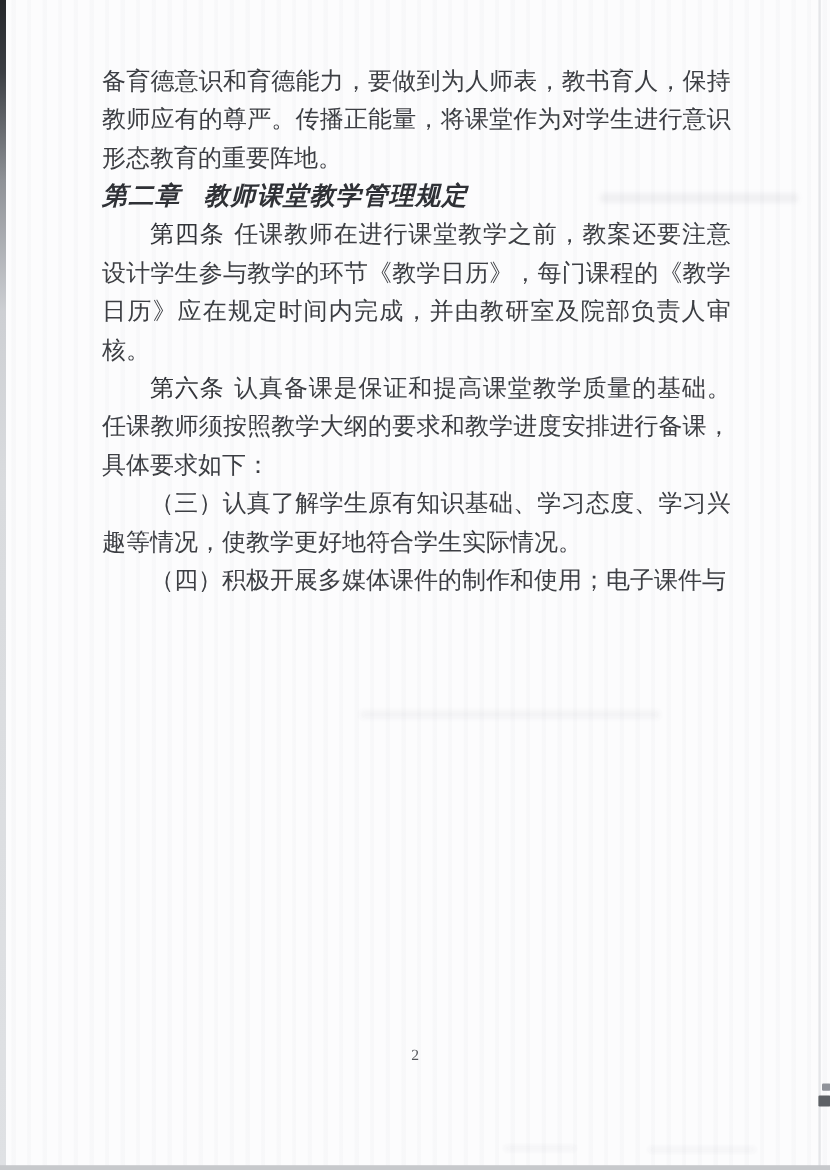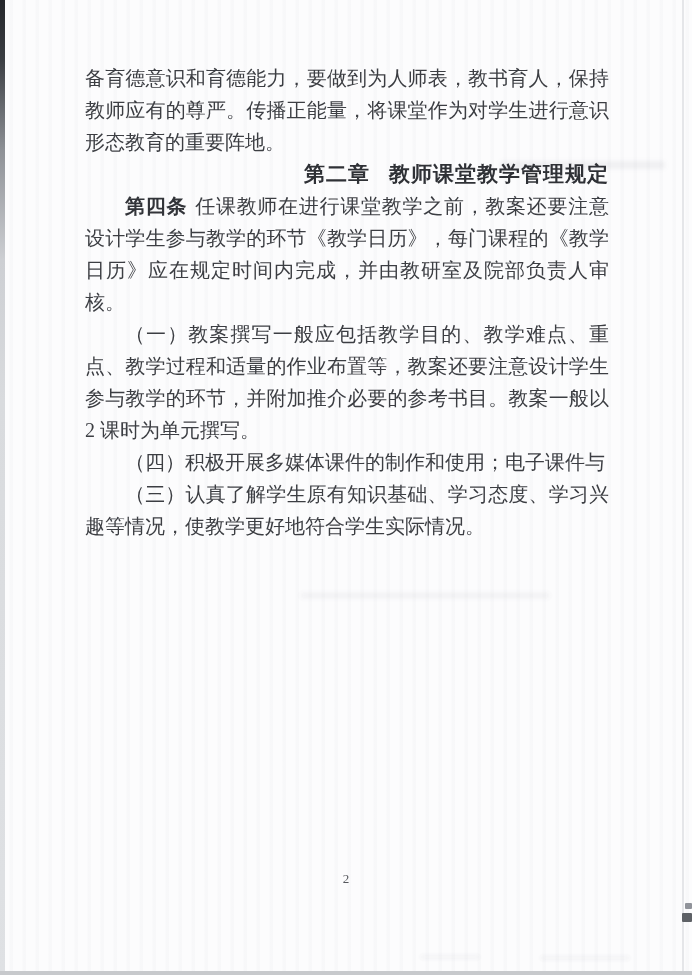--- a/index.html
+++ b/index.html
@@ -64,49 +64,50 @@
     border-radius: 3px;
   }
   .ghost-a { left: 500px; top: 161px; width: 165px; height: 8px; }
   .ghost-b { left: 300px; top: 592px; width: 250px; height: 7px; opacity: .7; }
   .ghost-c { left: 420px; top: 955px; width: 60px; height: 4px; opacity: .8; }
   .ghost-d { left: 540px; top: 956px; width: 90px; height: 4px; opacity: .8; }
 
   
   .text-block {
     position: absolute;
-    left: 85px; top: 62px;
+    left: 85px; top: 52px;
     width: 524px;
     color: #3c3e43;
     font-size: 20px;
     line-height: 32px;
     text-align: justify;
     text-justify: inter-character;
   }
   .text-block p {
     margin: 0;
   }
   .para-indent {
     text-indent: 2em;
   }
   .article-label {
-    font-weight: 700;
+    font-weight: 400;
     color: #323439;
     margin-right: 0.4em;
     margin-top: 32px;
   }
   .chapter-heading {
     margin: 30px 0 33px 0;
-    text-align: right;
+    text-align: left;
     text-indent: 0;
     font-weight: 700;
     font-size: 21px;
     color: #2f3136;
     letter-spacing: 1px;
     font-family: "Liberation Sans", "DejaVu Sans", sans-serif;
+    font-style: italic;
   }
   .chapter-heading .chapter-label {
     margin-right: 0.9em;
   }
   .page-number {
     position: absolute;
     left: 0; top: 871px;
     width: 692px;
     text-align: center;
     font-size: 13px;
@@ -132,27 +133,29 @@
 
     <p class="chapter-heading">
       <span class="chapter-label">第二章</span><span>教师课堂教学管理规定</span>
     </p>
 
     <p class="para-indent">
       <span class="article-label">第四条</span><span>任课教师在进行课堂教学之前，教案还要注意设计学生参与教学的环节《教学日历》，每门课程的《教学日历》应在规定时间内完成，并由教研室及院部负责人审核。</span>
     </p>
 
 
-
-    <p class="para-indent">（一）教案撰写一般应包括教学目的、教学难点、重点、教学过程和适量的作业布置等，教案还要注意设计学生参与教学的环节，并附加推介必要的参考书目。教案一般以 2 课时为单元撰写。</p>
+    <p class="para-indent">
+      <span class="article-label">第六条</span><span>认真备课是保证和提高课堂教学质量的基础。任课教师须按照教学大纲的要求和教学进度安排进行备课，具体要求如下：</span>
+    </p>
 
 
-    <p class="para-indent">（四）积极开展多媒体课件的制作和使用；电子课件与</p>
 
     <p class="para-indent">（三）认真了解学生原有知识基础、学习态度、学习兴趣等情况，使教学更好地符合学生实际情况。</p>
+
+    <p class="para-indent">（四）积极开展多媒体课件的制作和使用；电子课件与</p>
 
   </div>
 
   <div class="page-number">2</div>
 
   <div class="speck-1"></div>
   <div class="speck-2"></div>
   <div class="edge-bottom"></div>
 
 </div>

